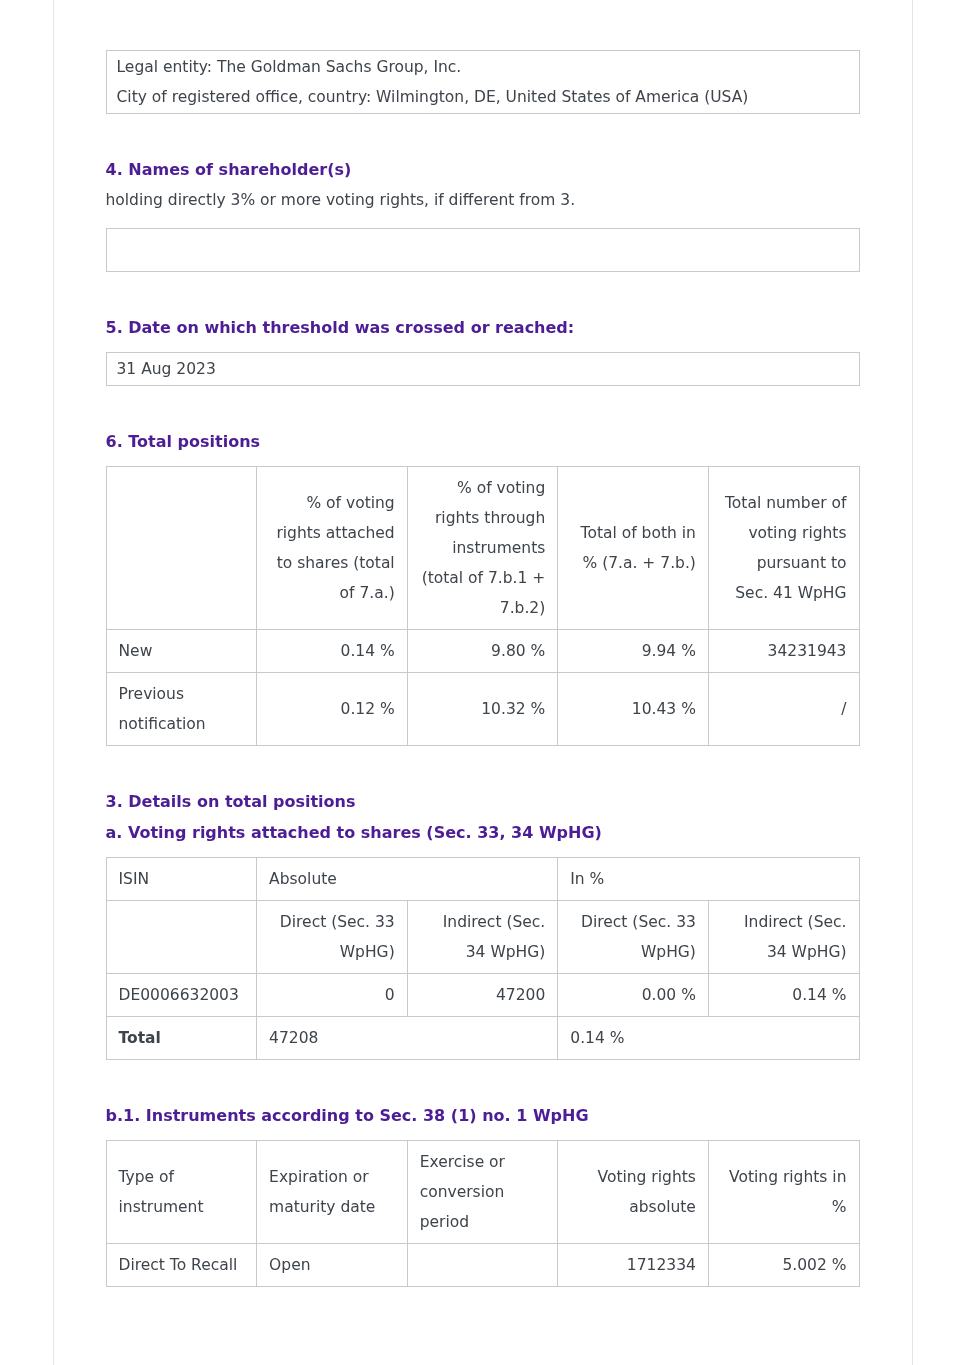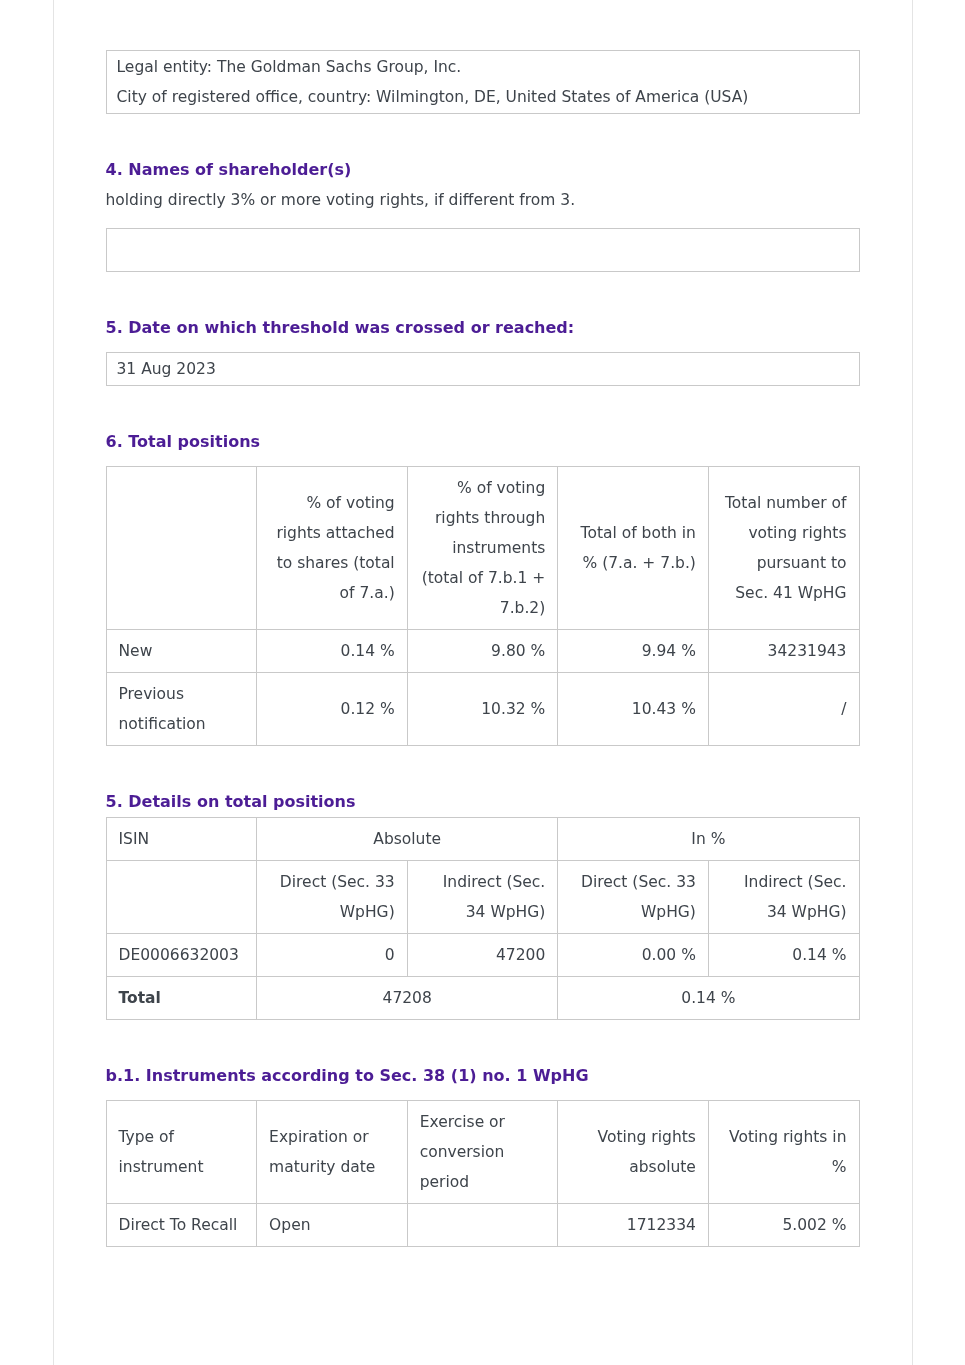--- a/index.html
+++ b/index.html
@@ -44,21 +44,21 @@
   th, td {
     border: 1px solid #c9c9c9;
     padding: 6px 12px;
     line-height: 30px;
     font-weight: 400;
     vertical-align: middle;
     text-align: left;
     overflow-wrap: break-word;
   }
   .num { text-align: right; }
-  .center { text-align: center; }
+  .center { }
   .bold { font-weight: 700; }
   .footer-spacer { flex: 1 0 auto; min-height: 20px; }
 </style>
 </head>
 <body>
 
 <div class="page">
 
   <div class="field-box">
     <div>Legal entity: The Goldman Sachs Group, Inc.</div>
@@ -99,21 +99,22 @@
       <tr>
         <td>Previous notification</td>
         <td class="num">0.12 %</td>
         <td class="num">10.32 %</td>
         <td class="num">10.43 %</td>
         <td class="num">/</td>
       </tr>
     </tbody>
   </table>
 
-  <h3 class="tight">5. Details on total positions</h3>
+  <h3 class="tight">3. Details on total positions</h3>
+  <h3 class="sub">a. Voting rights attached to shares (Sec. 33, 34 WpHG)</h3>
   <table>
     <colgroup>
         <col>
         <col>
         <col>
         <col>
         <col>
       </colgroup>
     <tbody>
       <tr>

